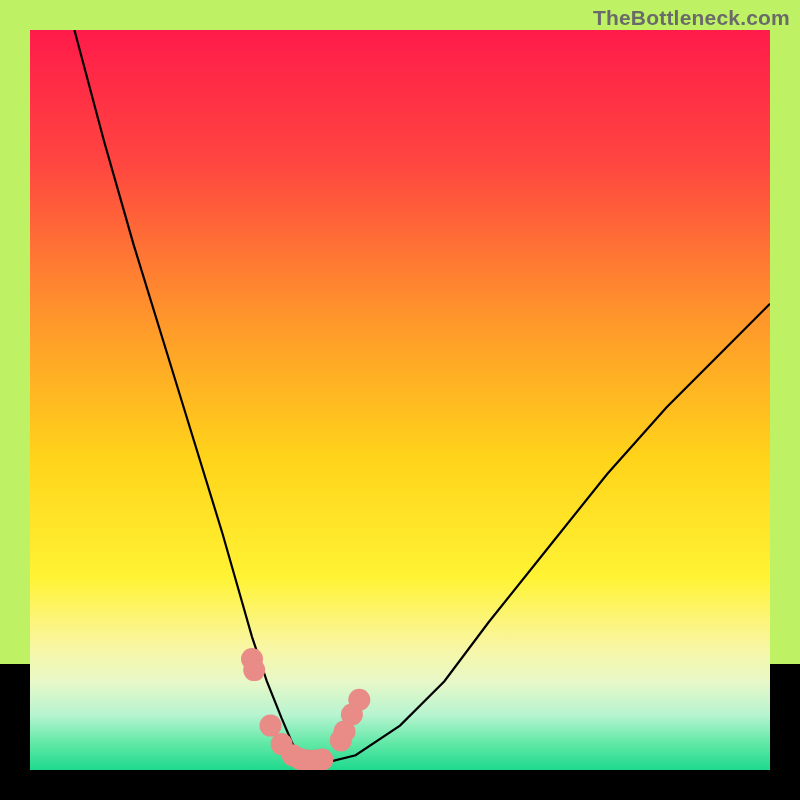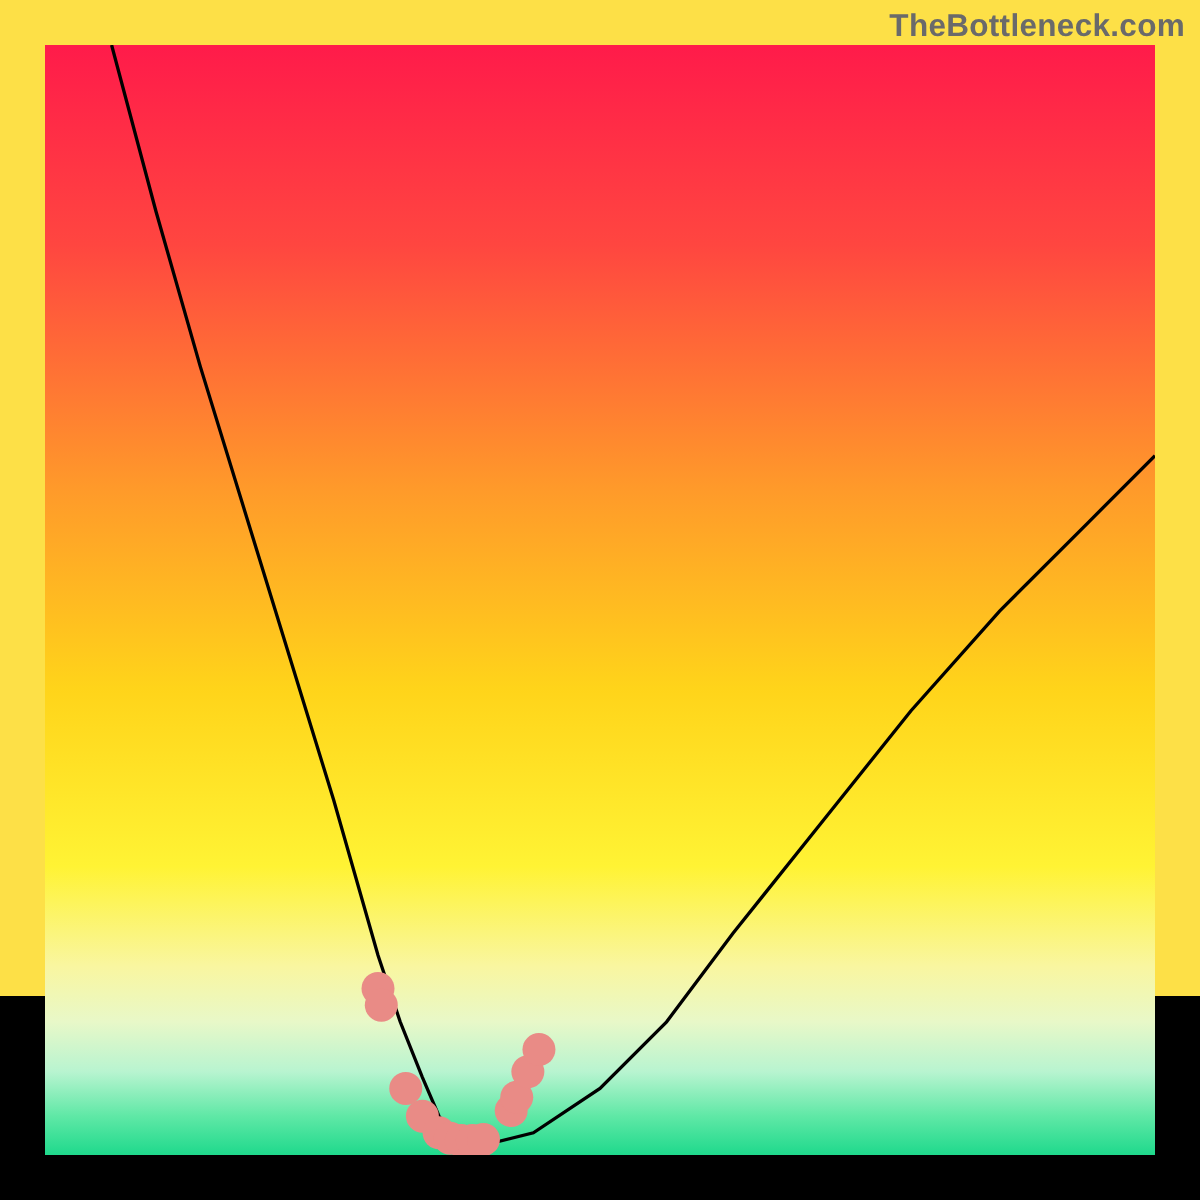--- a/index.html
+++ b/index.html
@@ -8,21 +8,21 @@
     width: 800px;
     height: 800px;
     overflow: hidden;
     background: #000;
     font-family: Arial, Helvetica, sans-serif;
   }
   .frame {
     position: absolute;
     left: 0; top: 0;
     width: 800px; height: 664px;
-    background: #fde047;
+    background: #bef264;
   }
   .plot-area {
     position: absolute;
     left: 30px;
     top: 30px;
     width: 740px;
     height: 740px;
     overflow: hidden;
   }
   .plot-bg {

